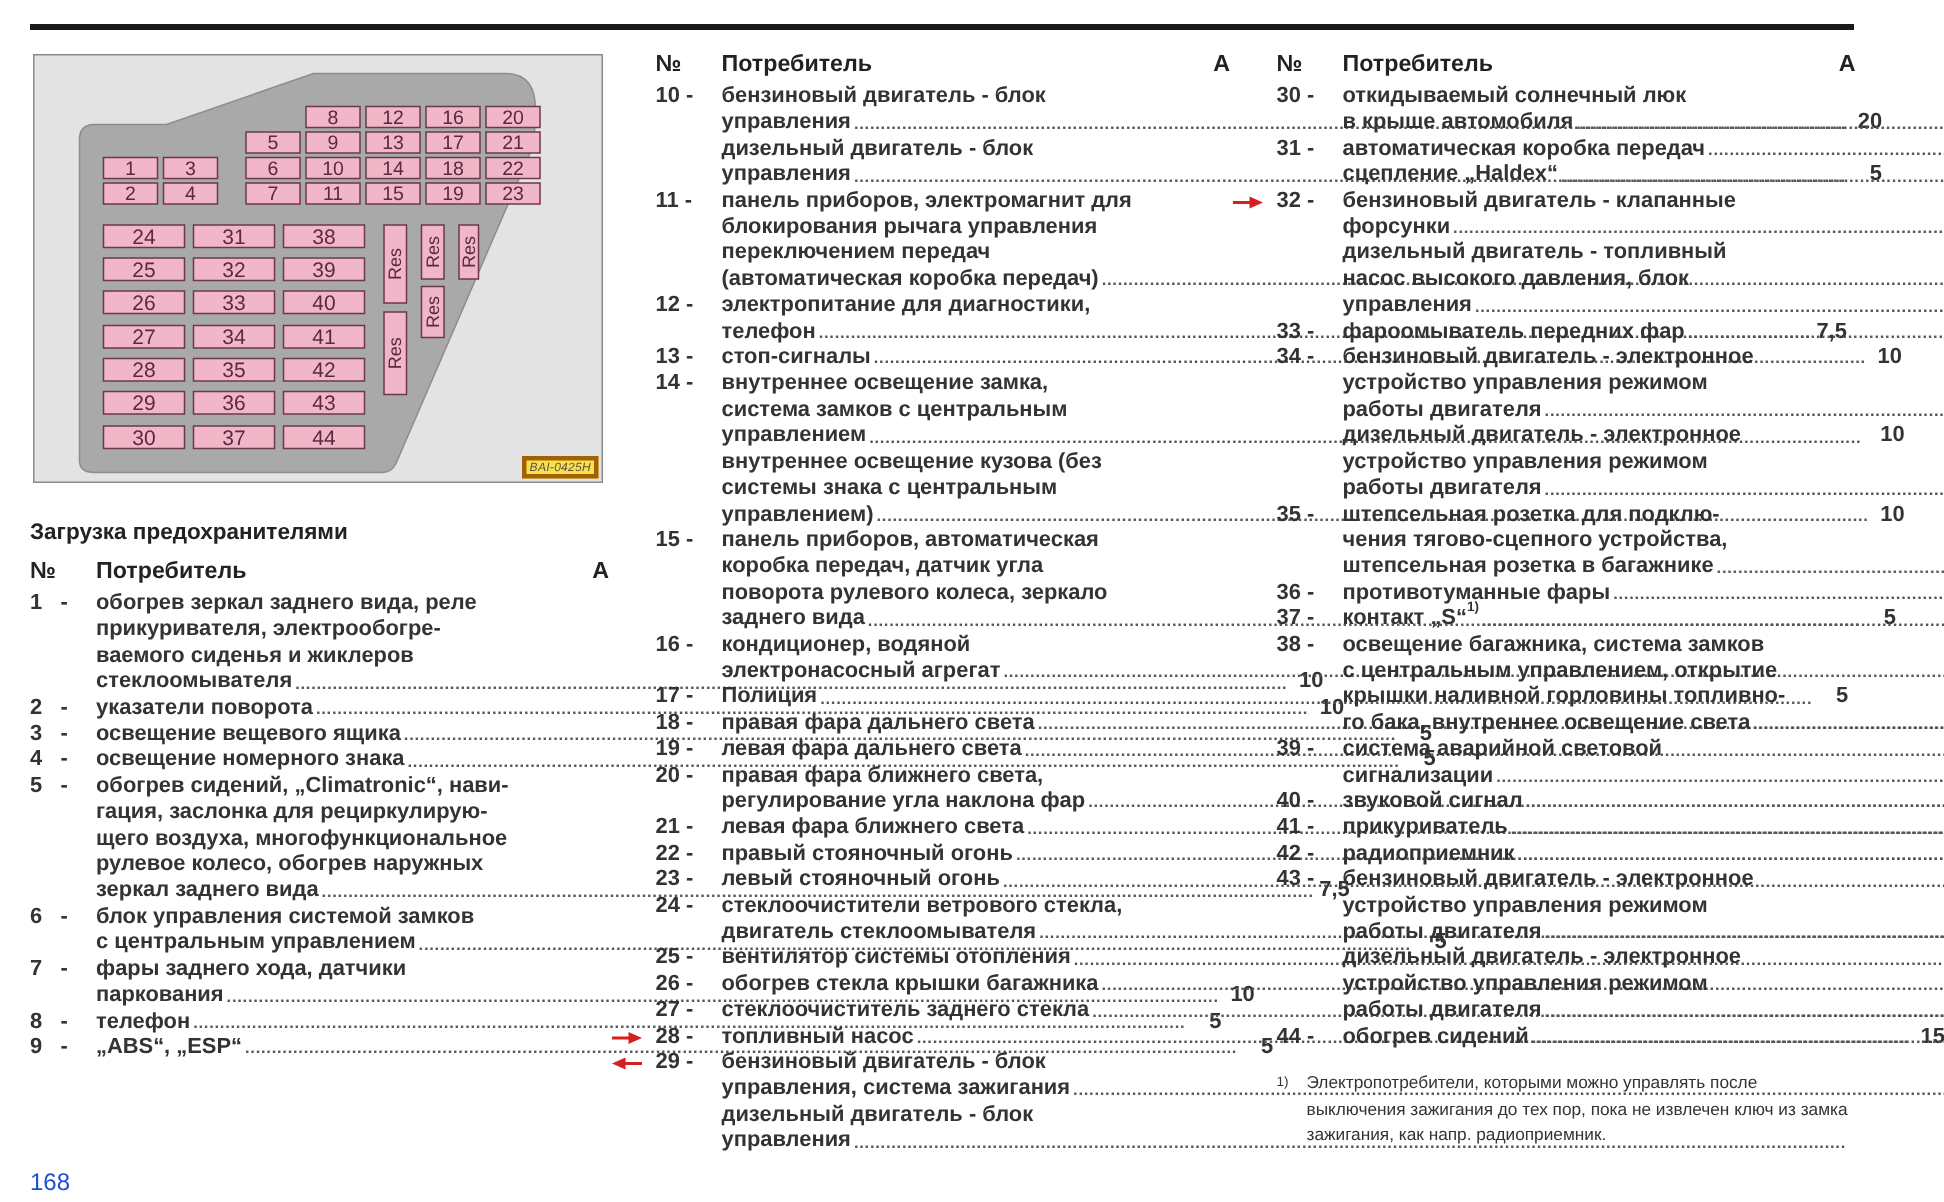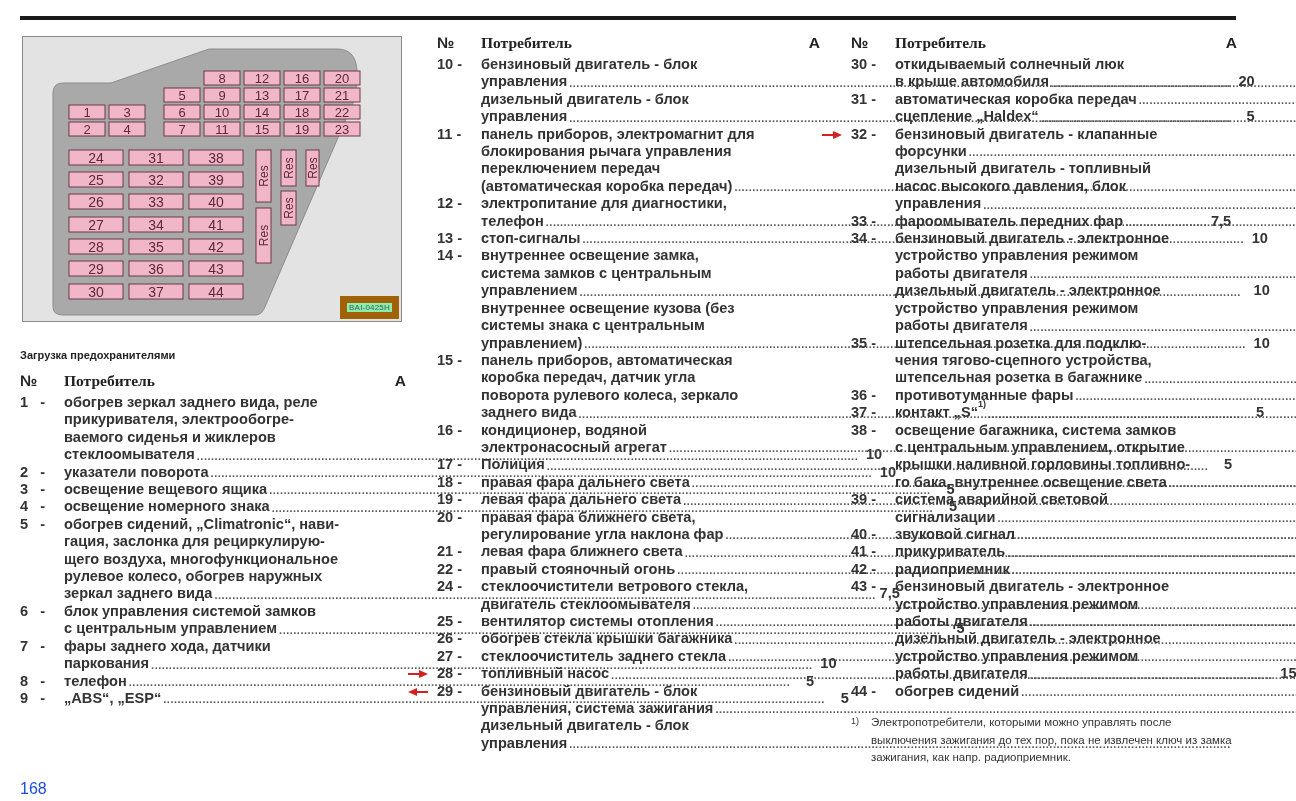--- a/index.html
+++ b/index.html
@@ -3,29 +3,29 @@
 <meta charset="utf-8">
 <style>
   html,body{margin:0;padding:0;background:#ffffff;}
   body{width:1296px;height:801px;position:relative;overflow:hidden;
        font-family:"Liberation Sans",sans-serif;color:#333333;}
   .top-rule{position:absolute;left:20px;top:16px;width:1216px;height:4px;background:#1a1a1a;}
   .diagram{position:absolute;left:22px;top:36px;width:380px;height:286px;
            background:#e3e3e3;border:1px solid #8a8a8a;box-sizing:border-box;}
   .diagram svg{position:absolute;left:0;top:0;}
   .diagram-code{position:absolute;right:2px;bottom:2px;font-size:8px;color:#555;
-                background:#86efac;border:7px solid #a16207;padding:0 2px;letter-spacing:0.2px;}
+                background:#fde047;border:3px solid #a16207;padding:0 2px;letter-spacing:0.2px;font-style:italic;}
   .col{position:absolute;font-size:14.6px;line-height:17.4px;}
   .col1{left:20px;top:346px;width:386px;}
   .col2{left:437px;top:34px;width:383px;}
   .col3{left:851px;top:34px;width:386px;}
-  .section-title{font-weight:bold;font-size:11px;color:#222;margin-bottom:8px;line-height:18px;}
+  .section-title{font-weight:bold;font-size:15px;color:#222;margin-bottom:8px;line-height:18px;}
   .hdr{display:flex;font-weight:bold;color:#222;font-size:15.5px;line-height:18px;margin-bottom:4px;}
   .hdr .no{width:44px;}
-  .hdr .cons{flex:1;font-family:Liberation Serif, serif;}
+  .hdr .cons{flex:1;}
   .hdr .amp{width:24px;text-align:right;}
   .entry{display:flex;position:relative;font-weight:bold;}
   .entry .num{width:44px;flex:none;white-space:nowrap;}
   .entry .body{flex:1;}
   .line{display:flex;white-space:nowrap;}
   .line .t{flex:none;}
   .line .dots{flex:1;overflow:hidden;color:#555;letter-spacing:0.5px;font-size:11px;padding:0 2px;align-self:flex-end;line-height:15px;}
   .line .dots::before{content:"..........................................................................................................................................................................................";}
   .line .v{flex:none;min-width:22px;text-align:right;}
   .arrow{position:absolute;width:22px;height:10px;}
@@ -550,20 +550,29 @@
       <div class="entry">
         <span class="num">22 -</span>
         <div class="body">
           <div class="line">
             <span class="t">правый стояночный огонь</span>
             <span class="dots"></span>
           </div>
         </div>
       </div>
       <div class="entry">
+        <span class="num">23 -</span>
+        <div class="body">
+          <div class="line">
+            <span class="t">левый стояночный огонь</span>
+            <span class="dots"></span>
+          </div>
+        </div>
+      </div>
+      <div class="entry">
         <span class="num">24 -</span>
         <div class="body">
           <div class="line">
             <span class="t">стеклоочистители ветрового стекла,</span>
           </div>
           <div class="line">
             <span class="t">двигатель стеклоомывателя</span>
             <span class="dots"></span>
           </div>
         </div>

